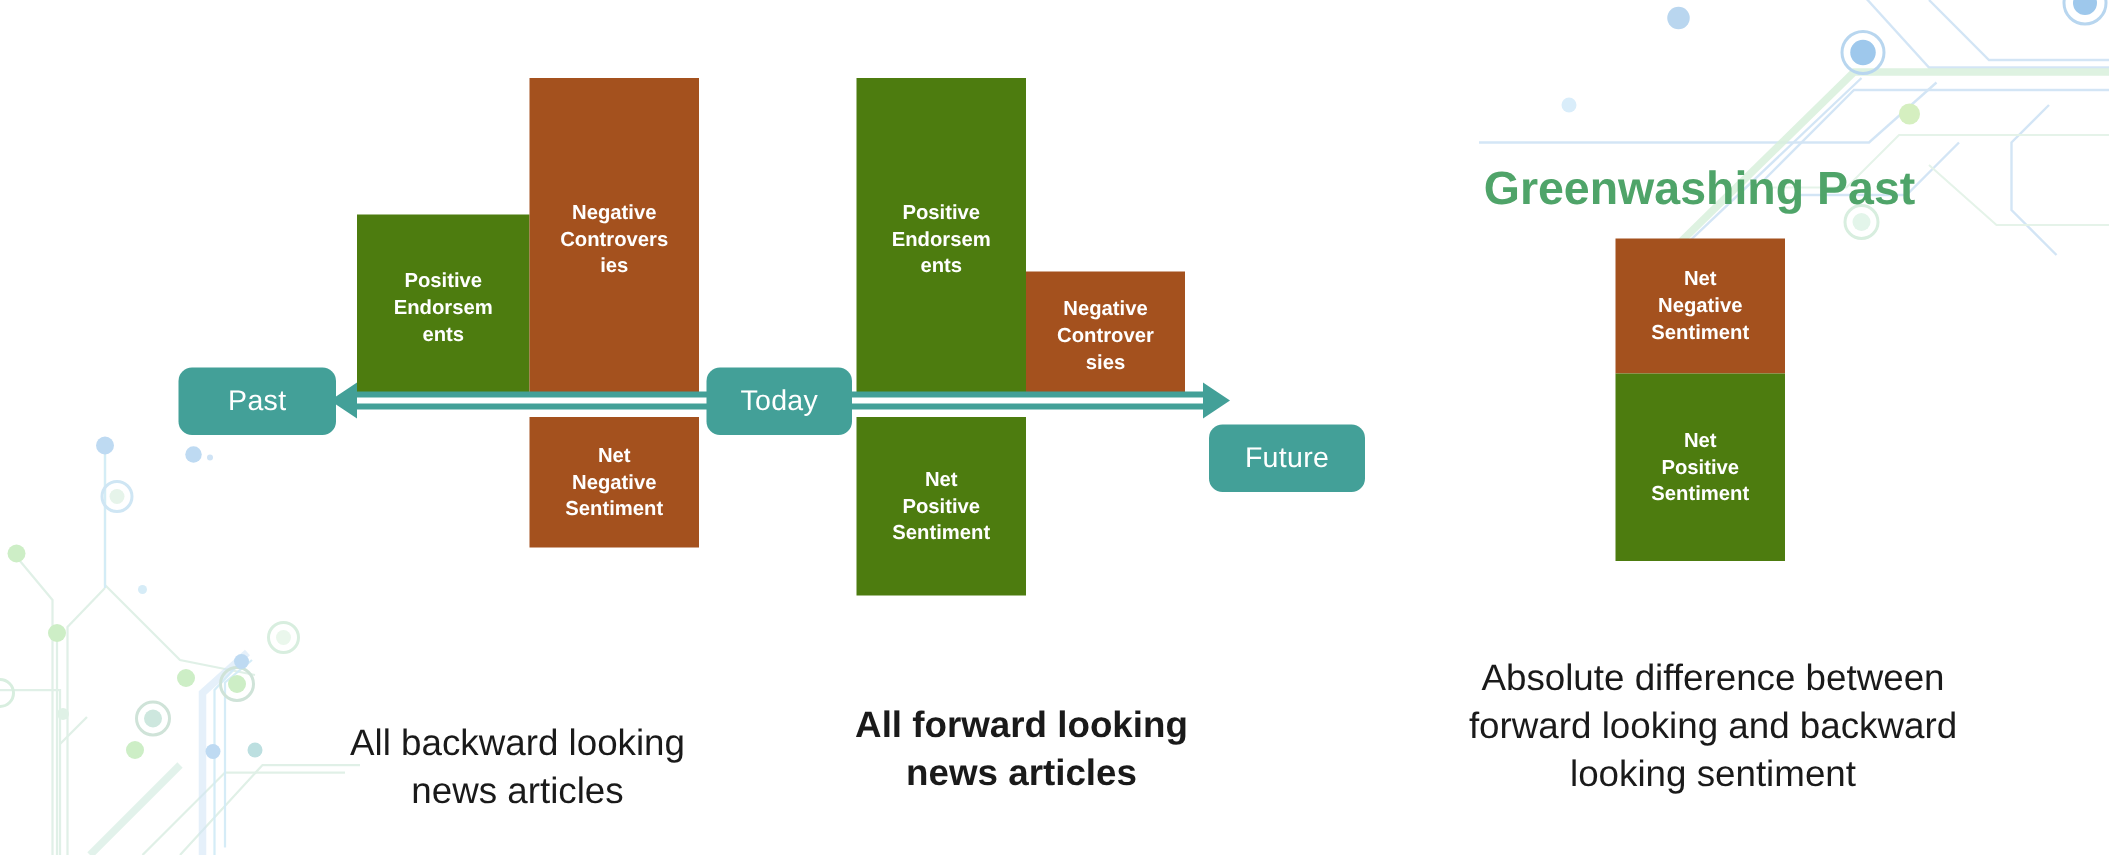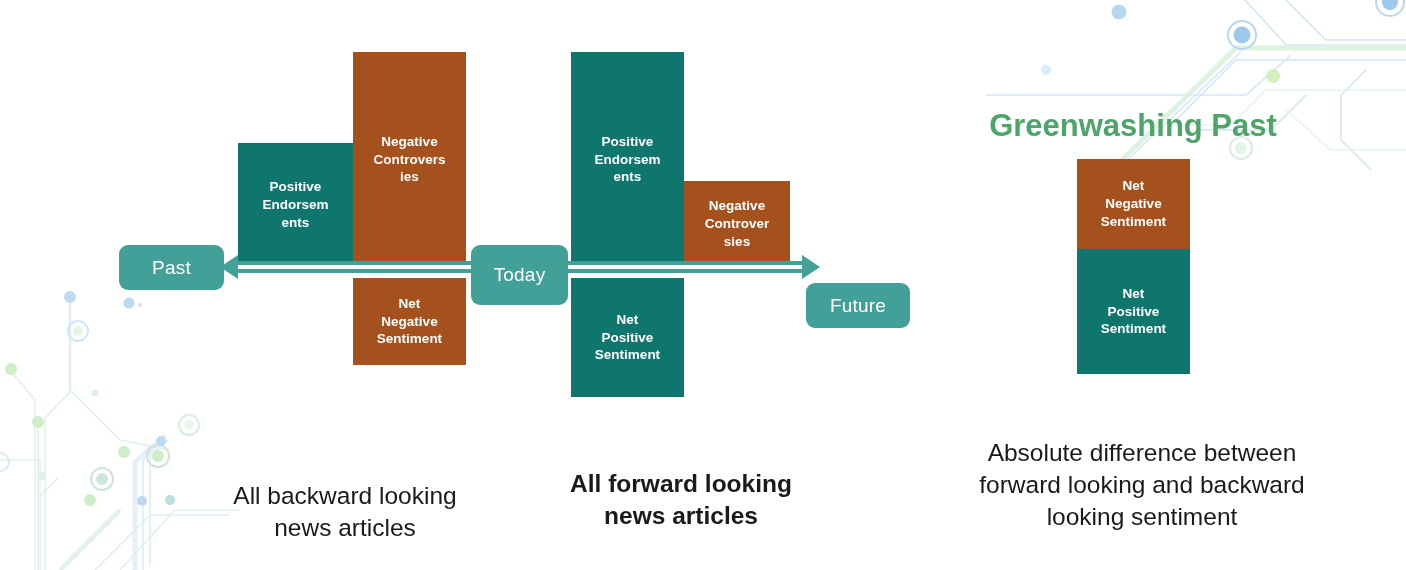--- a/index.html
+++ b/index.html
@@ -24,21 +24,21 @@
     font-size:13.5px;
     line-height:1.32;
     text-align:center;
     display:flex;
     align-items:center;
     justify-content:center;
     box-sizing:border-box;
     padding:0 0;
     white-space:pre-line;
   }
-  .bar.green{background:#0f766e;}
+  .bar.green{background:#4d7c0f;}
   .bar.brown{background:#A4511E;}
   .bar .lbl{display:block;width:100%;}
 
   
   .pill{
     position:absolute;
     background:#43A098;
     border-radius:9px;
     color:#ffffff;
     font-size:19px;
@@ -194,21 +194,21 @@
 
   <svg class="arrow-svg" style="left:565px;top:253px;width:255px;height:28px;" viewBox="0 0 255 28">
     <path d="M0 8 L237 8 L237 2 L255 14 L237 26 L237 20 L0 20 Z" fill="#43A098"></path>
     <rect x="0" y="12" width="237" height="4" fill="#ffffff"></rect>
   </svg>
 
   <div class="pill" style="left:119px;top:245px;width:105px;height:45px;">
     <span>Past</span>
   </div>
 
-  <div class="pill" style="left:471px;top:245px;width:97px;height:60px;">
+  <div class="pill" style="left:471px;top:245px;width:97px;height:45px;">
     <span>Today</span>
   </div>
 
   <div class="pill" style="left:806px;top:245px;width:104px;height:45px;margin-top:38px;">
     <span>Future</span>
   </div>
 
   <div id="gw-title" style="left:933px;top:108px;width:400px;">
     <span>Greenwashing Past</span>
   </div>

